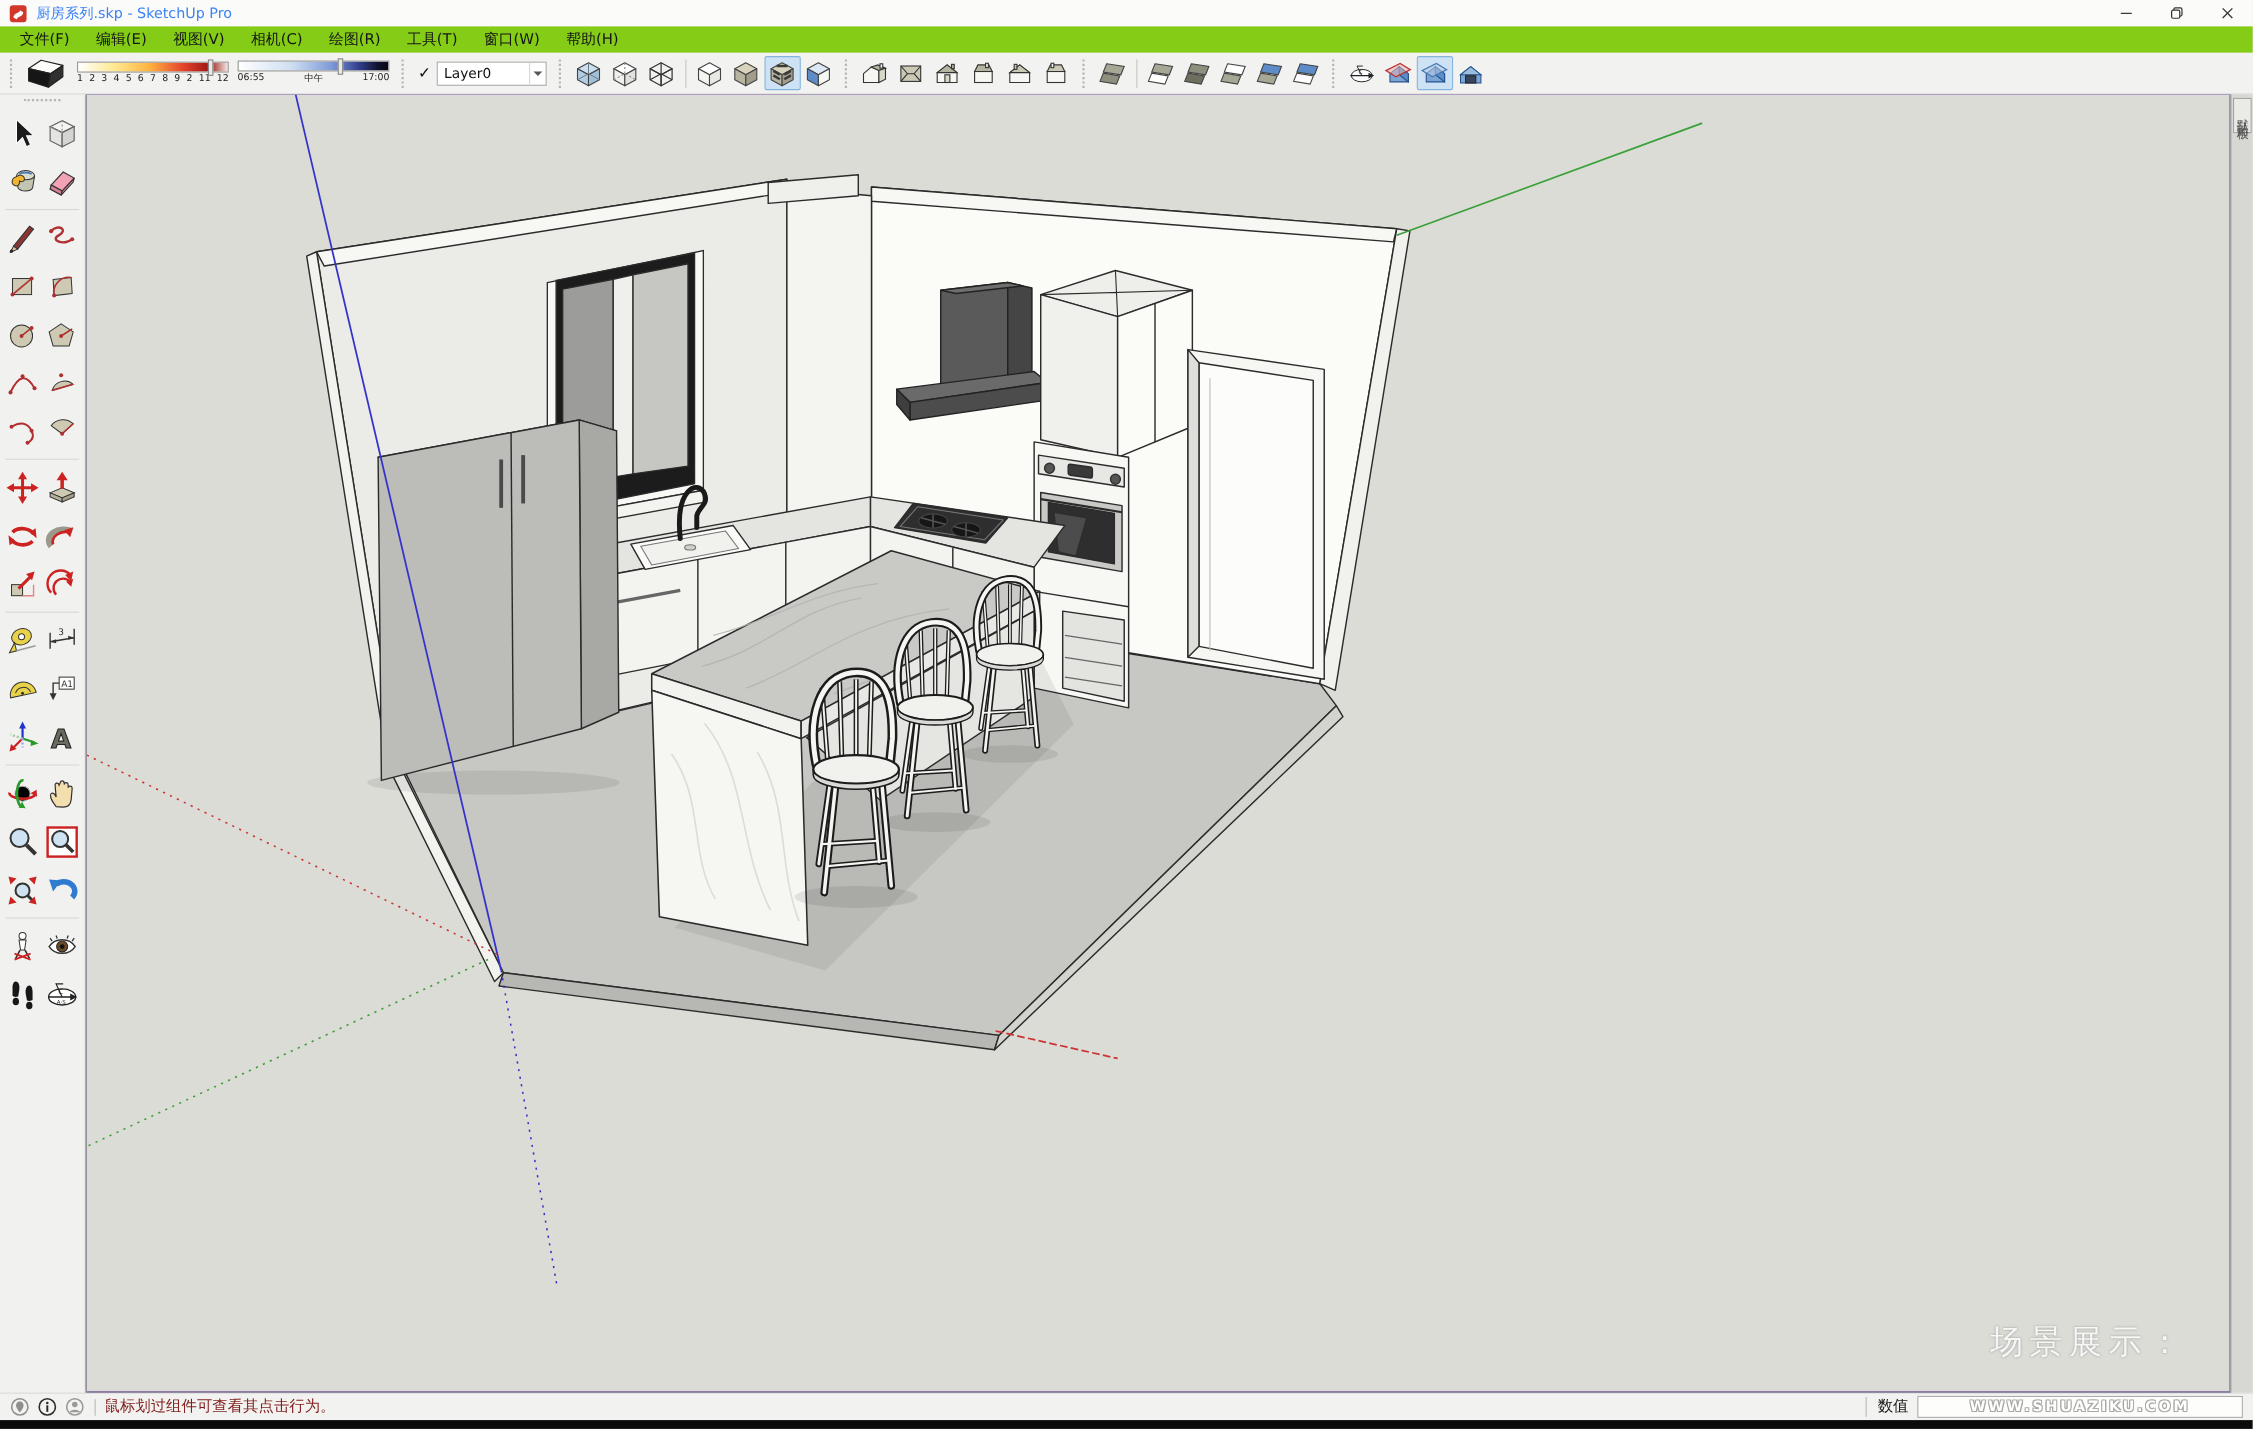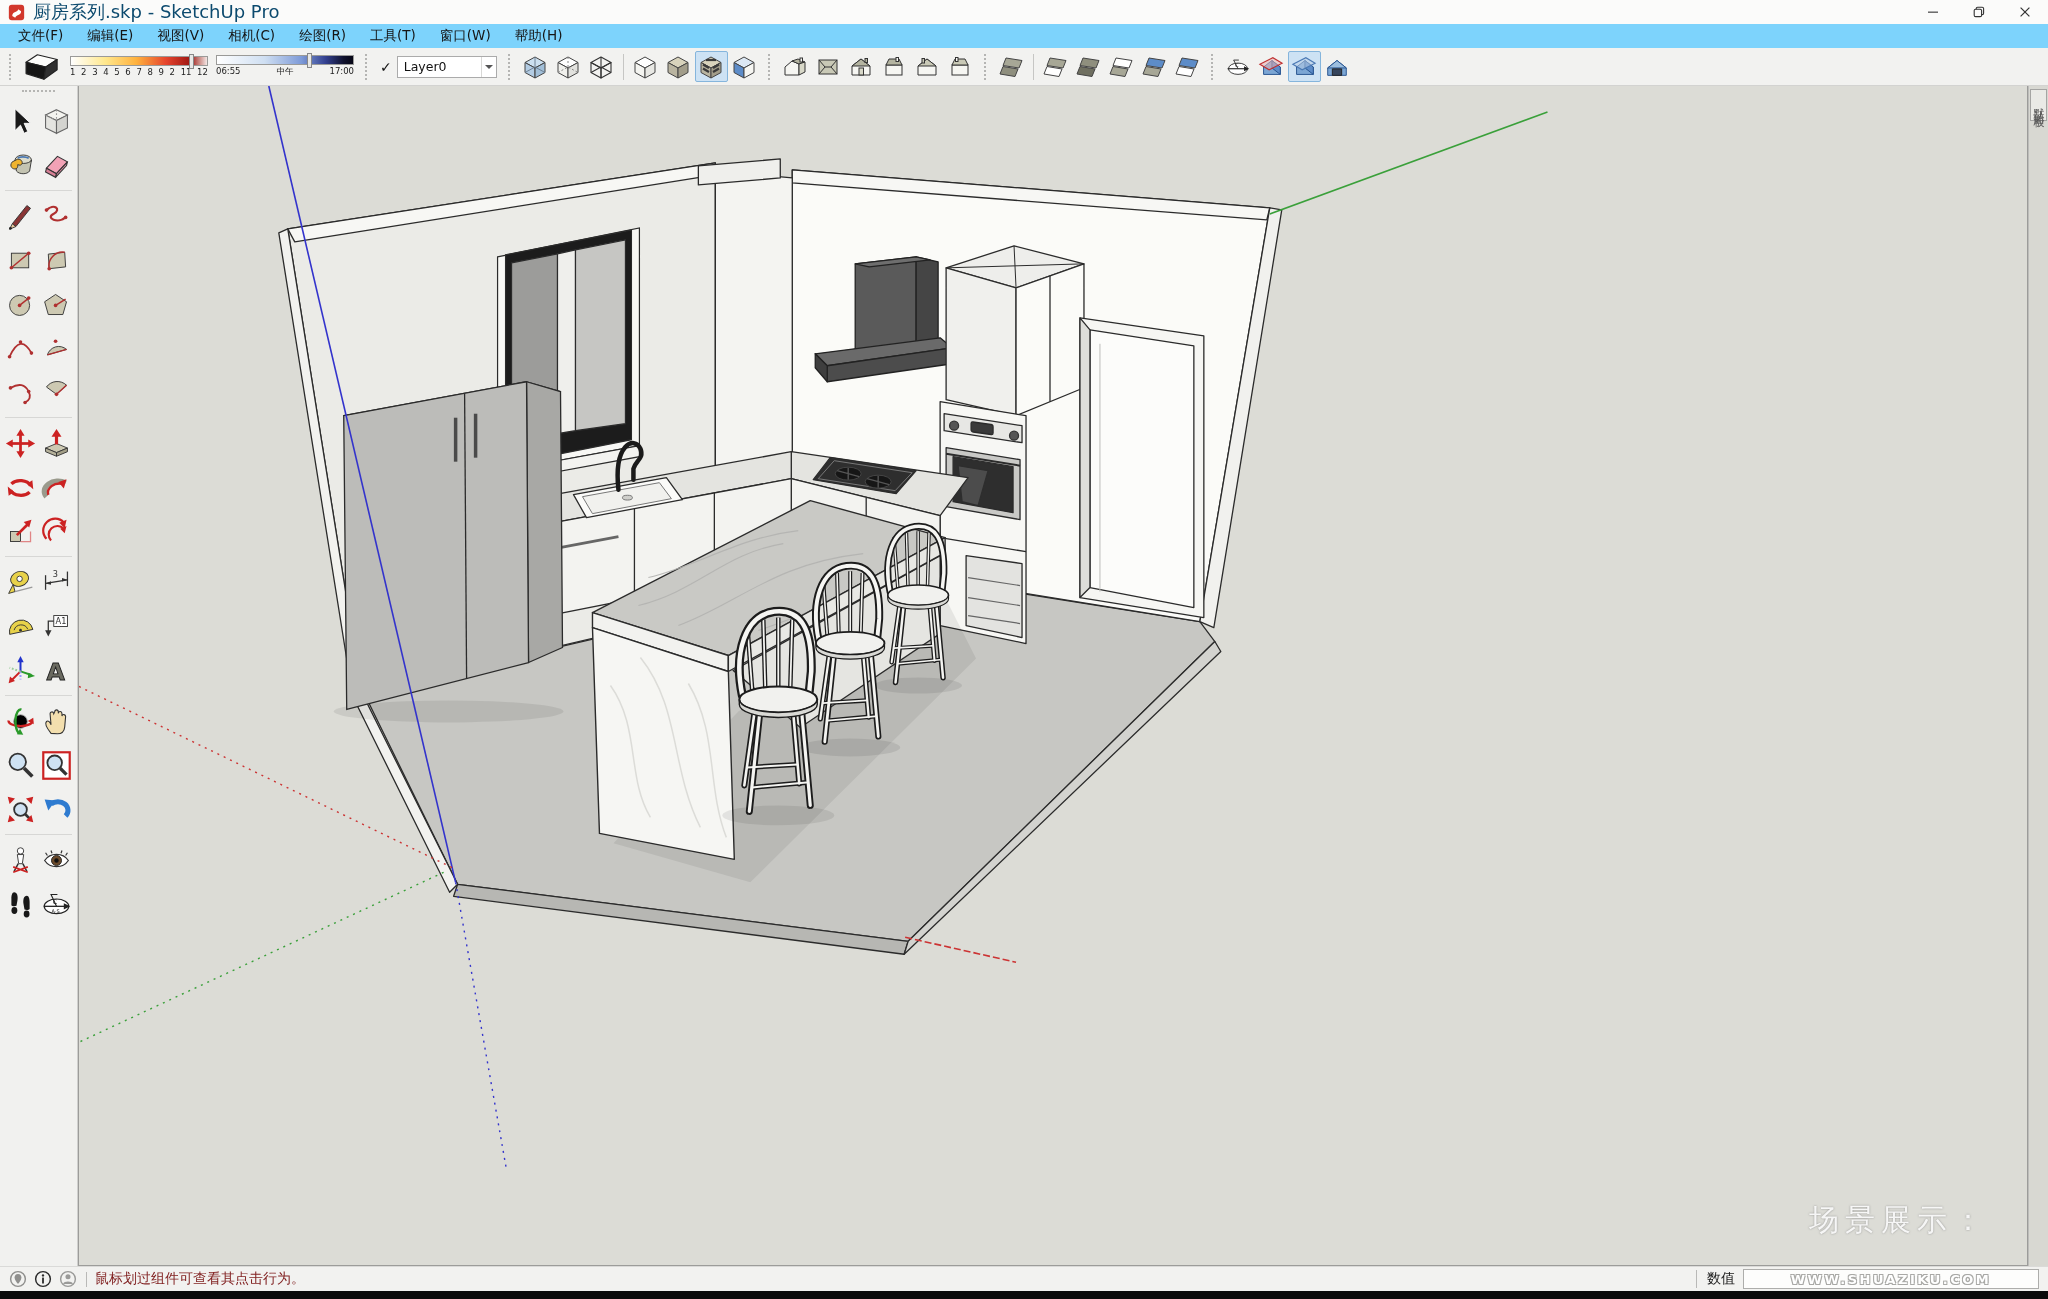--- a/index.html
+++ b/index.html
@@ -2,26 +2,26 @@
 <html><head>
 <meta charset="utf-8">
 <style>
 *{box-sizing:border-box;margin:0;padding:0}
 html,body{width:2048px;height:1299px;overflow:hidden}
 body{font-family:"DejaVu Sans","Liberation Sans",sans-serif;background:#f0f0ee}
 .app{width:2048px;height:1299px;display:flex;flex-direction:column;position:relative}
 
 .titlebar{height:24px;background:#fbfbfa;display:flex;align-items:center;padding-left:8px;flex:0 0 auto}
 .titlebar .logo{width:17px;height:17px;display:inline-flex}
-.titlebar .title{font-size:18px;color:#0c4a6e;margin-left:8px;white-space:nowrap}
+.titlebar .title{font-size:13px;color:#3b82f6;margin-left:8px;white-space:nowrap}
 .wincontrols{margin-left:auto;display:flex;height:100%}
 .winbtn{width:46px;height:100%;display:flex;align-items:center;justify-content:center}
 .winbtn svg{width:12px;height:12px}
 
-.menubar{height:24px;background:#7dd3fc;display:flex;align-items:flex-end;padding-left:6px;flex:0 0 auto}
+.menubar{height:24px;background:#84cc16;display:flex;align-items:flex-end;padding-left:6px;flex:0 0 auto}
 .menu-item{font-size:13.5px;color:#151515;padding:3px 12px;cursor:default}
 
 .toolbar{height:38px;background:#f2f2f0;border-bottom:1px solid #d3d3d1;display:flex;align-items:center;padding:0 2px;flex:0 0 auto}
 .grip{width:4px;height:26px;border-left:2px dotted #b5b5b3;margin:0 7px;flex:0 0 auto}
 .vsep{width:1px;height:26px;background:#c6c6c4;margin:0 5px;flex:0 0 auto}
 .tbtn{width:33px;height:31px;display:flex;align-items:center;justify-content:center;border:1px solid transparent;border-radius:2px;flex:0 0 auto}
 .tbtn svg{width:26px;height:26px}
 .tbtn.active{background:#cde2f4;border-color:#85b5dc}
 .tbtn.wide{width:46px}.tbtn.wide svg{width:40px;height:32px}
 .slider{display:flex;flex-direction:column;margin:0 4px;flex:0 0 auto}

